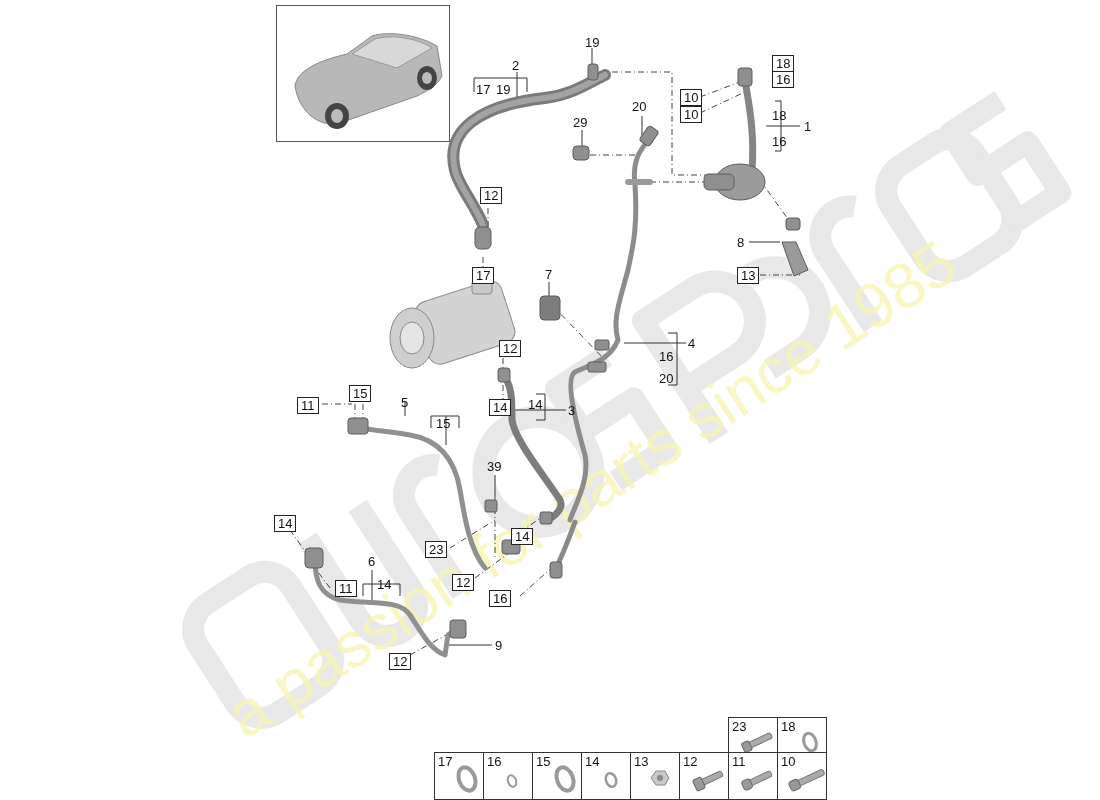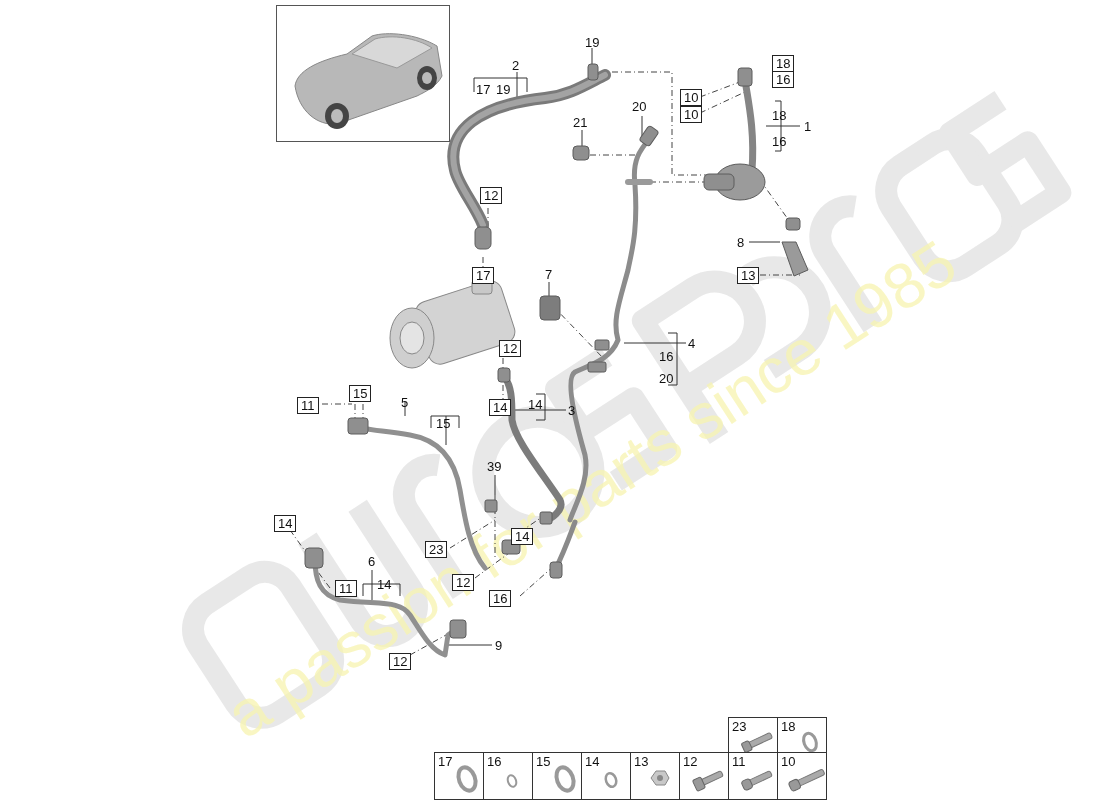--- a/index.html
+++ b/index.html
@@ -161,21 +161,21 @@
       <ellipse cx="60" cy="110" rx="12" ry="13" fill="#444"></ellipse>
       <ellipse cx="60" cy="110" rx="6" ry="7" fill="#bbb"></ellipse>
       <ellipse cx="150" cy="72" rx="10" ry="12" fill="#444"></ellipse>
       <ellipse cx="150" cy="72" rx="5" ry="6" fill="#bbb"></ellipse>
     </svg>
   </div>
 
   <span class="lbl" style="left:512px;top:59px">2</span>
   <span class="lbl" style="left:585px;top:36px">19</span>
   <span class="lbl" style="left:632px;top:100px">20</span>
-  <span class="lbl" style="left:573px;top:116px">21</span>
+  <span class="lbl" style="left:573px;top:116px">29</span>
   <span class="lbl" style="left:804px;top:120px">1</span>
   <span class="lbl" style="left:737px;top:236px">8</span>
   <span class="lbl" style="left:545px;top:268px">7</span>
   <span class="lbl" style="left:688px;top:337px">4</span>
   <span class="lbl" style="left:401px;top:396px">5</span>
   <span class="lbl" style="left:568px;top:404px">3</span>
   <span class="lbl" style="left:487px;top:460px">39</span>
   <span class="lbl" style="left:368px;top:555px">6</span>
   <span class="lbl" style="left:495px;top:639px">9</span>
 

